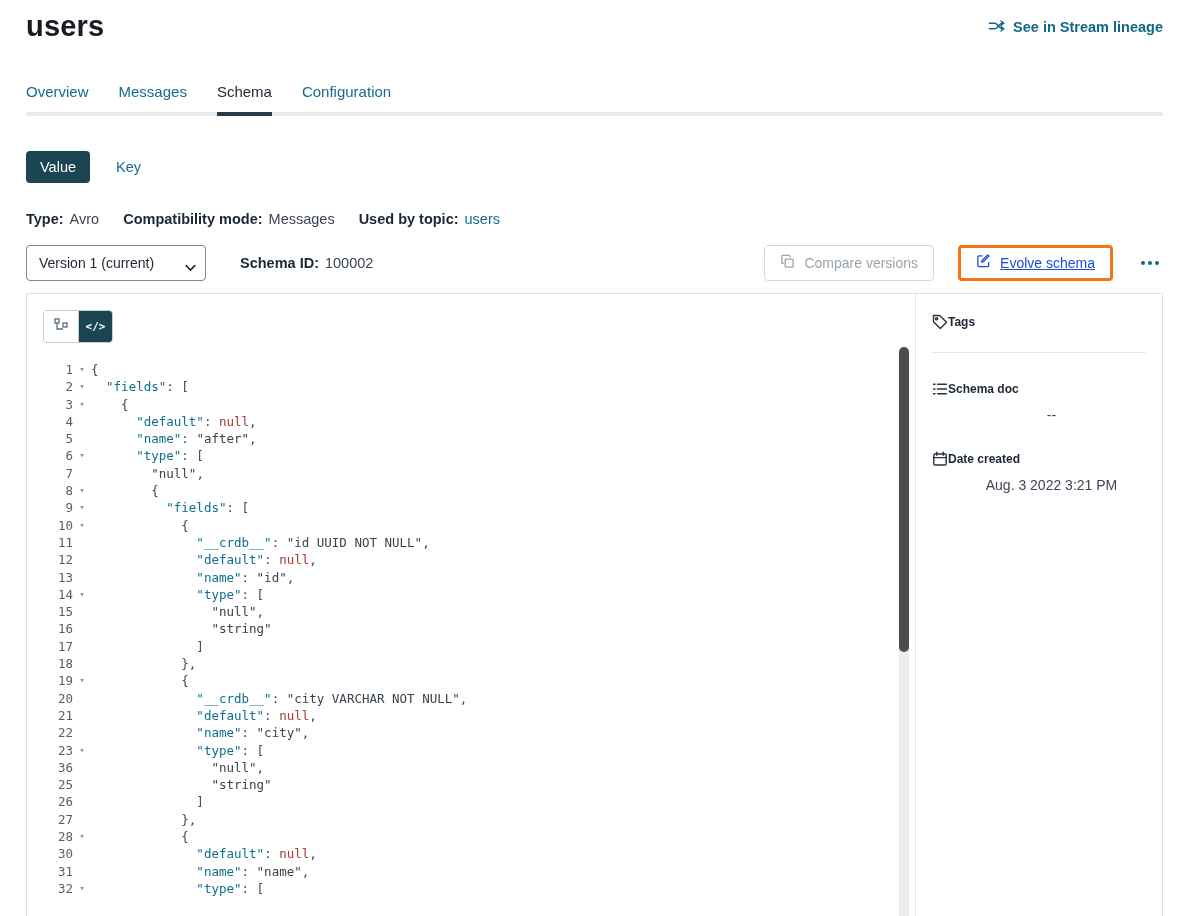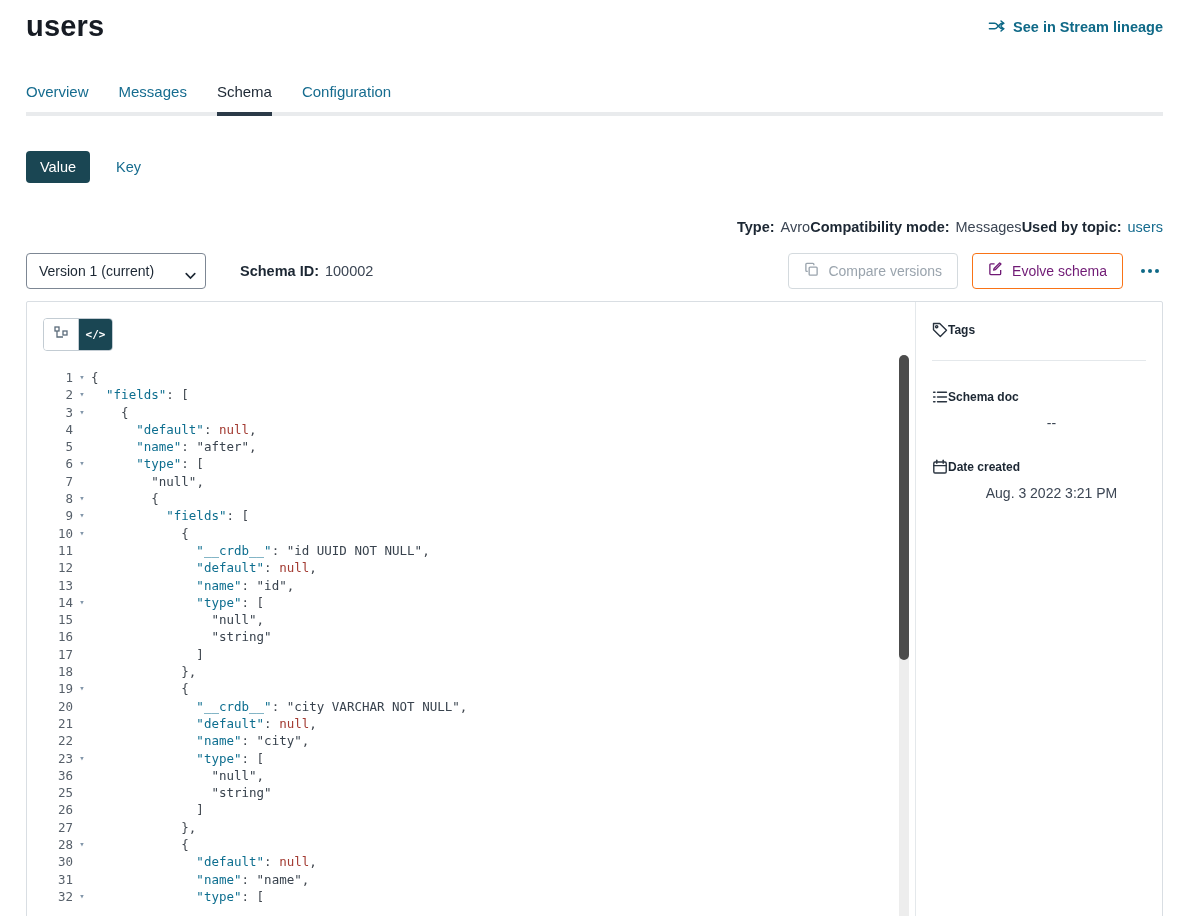--- a/index.html
+++ b/index.html
@@ -21,41 +21,41 @@
   .tabs { display:flex; gap:30px; margin-top:40px; border-bottom:4px solid #e9ebed; }
   .tab { font-size:15px; color:#166c8f; padding-bottom:12px; cursor:pointer; }
   .tab.active { color:#1c2733; font-weight:500; border-bottom:4px solid #2b3a48; margin-bottom:-4px; }
 
   
   .subtabs { display:flex; align-items:center; gap:26px; margin-top:35px; }
   .subtab-active { background:#1a4653; color:#fff; font-size:14.5px; padding:8px 14px; border:none; border-radius:4px; cursor:pointer; font-family:inherit; }
   .subtab { background:none; border:none; color:#166c8f; font-size:14.5px; cursor:pointer; font-family:inherit; }
 
   
-  .meta-row { display:flex; margin-top:36px; font-size:14.5px; color:#3c4654;justify-content:flex-end; }
+  .meta-row { display:flex; gap:24px; margin-top:28px; font-size:14.5px; color:#3c4654; }
   .meta-item b { color:#1c2733; font-weight:700; margin-right:6px; }
   .meta-link { color:#166c8f; cursor:pointer; text-decoration:none; }
 
   
   .toolbar { display:flex; align-items:center; justify-content:space-between; margin-top:18px; }
   .toolbar-left { display:flex; align-items:center; gap:34px; }
   .select-wrap { position:relative; display:inline-block; }
   .version-select {
     appearance:none; -webkit-appearance:none;
     width:180px; height:36px; padding:0 30px 0 12px;
     border:1px solid #7d8794; border-radius:4px; background:#fff;
     font-size:14px; color:#1c2733; font-family:inherit; cursor:pointer;
   }
   .select-chevron { position:absolute; right:10px; top:13px; pointer-events:none; }
   .schema-id { font-size:14.5px; color:#3c4654; }
   .schema-id b { color:#1c2733; margin-right:6px; }
-  .toolbar-right { display:flex; align-items:center; gap:14px; }
+  .toolbar-right { display:flex; align-items:center; gap:24px; }
   .btn { display:inline-flex; align-items:center; gap:9px; height:36px; padding:0 15px; border-radius:4px; font-size:14px; font-family:inherit; background:#fff; cursor:pointer; }
   .btn-disabled { color:#9aa4ad; border:1px solid #d4dade; cursor:default; }
-  .btn-outline { color:#701a75; border:1px solid #f97316; font-weight:500; }
+  .btn-outline { color:#1d4ed8; border:3px solid #f97316; font-weight:500;text-decoration:underline; }
   .more-btn { display:inline-flex; gap:3px; align-items:center; background:none; border:none; padding:6px 4px; cursor:pointer; }
   .more-btn .dot { width:4px; height:4px; border-radius:50%; background:#0f6987; }
 
   
   .main { display:flex; margin-top:12px; border:1px solid #d9dee3; border-radius:2px; height:640px; overflow:hidden; }
   .code-panel { flex:1; position:relative; border-right:1px solid #e4e8eb; overflow:hidden; }
   .editor-toggle { display:inline-flex; margin:16px 0 0 16px; border:1px solid #c3ccd3; border-radius:4px; overflow:hidden; }
   .toggle-btn { width:34px; height:31px; display:flex; align-items:center; justify-content:center; background:#fff; border:none; color:#5b6b7a; cursor:pointer; }
   .toggle-btn + .toggle-btn { border-left:1px solid #c3ccd3; }
   .toggle-btn.active { background:#1a4653; color:#fff; }

